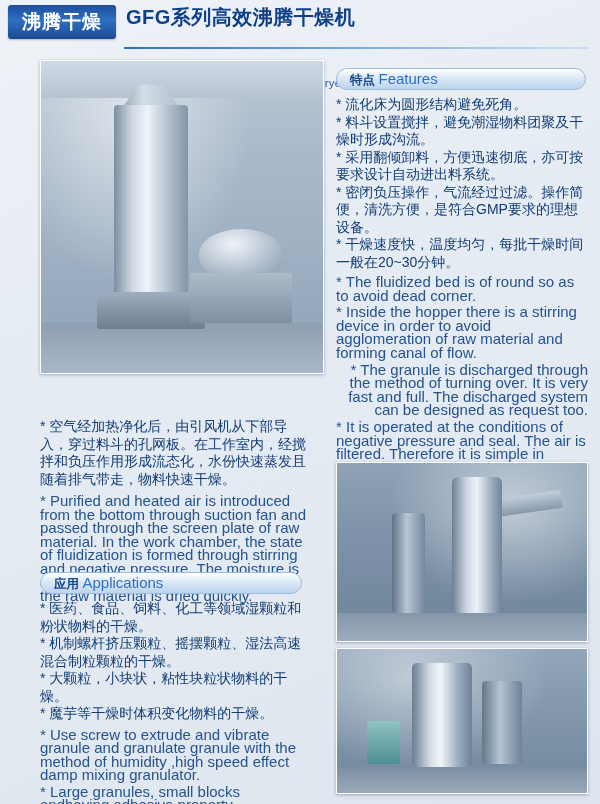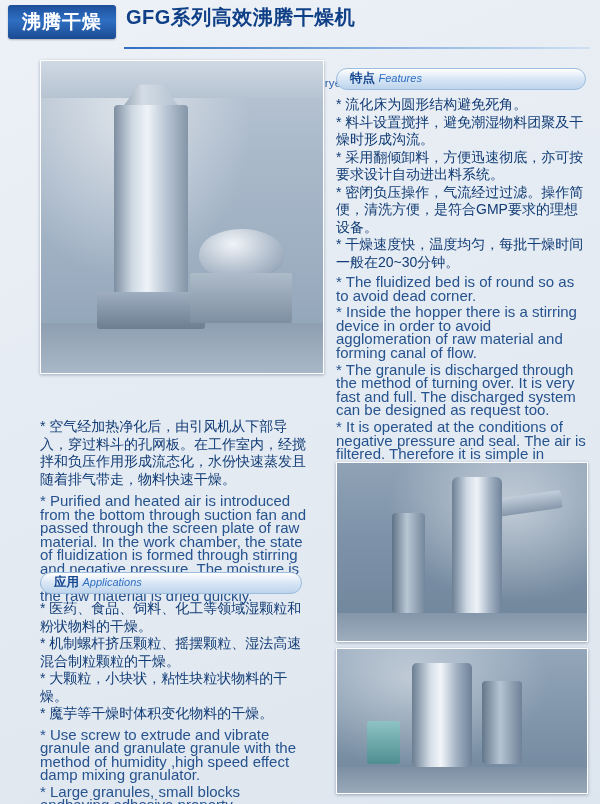--- a/index.html
+++ b/index.html
@@ -86,22 +86,21 @@
     position: absolute;
     left: 14px; top: 2px;
     font-size: 12.5px;
     font-weight: bold;
     color: #14478f;
     white-space: nowrap;
   }
   .sect-text .en {
     font-weight: normal;
     color: #2f6fc2;
-    font-size: 11px;
-    font-style: italic;
+    font-size: 15px;
   }
 
   
   .txt {
     position: absolute;
     color: #1c3f6e;
   }
   .cn-line {
     font-size: 14px;
     line-height: 17.5px;
@@ -276,21 +275,21 @@
   </div>
 
   <div class="txt" style="left:336px; top:96px; width:252px;">
     <div class="cn-line">* 流化床为圆形结构避免死角。</div>
     <div class="cn-line">* 料斗设置搅拌，避免潮湿物料团聚及干燥时形成沟流。</div>
     <div class="cn-line">* 采用翻倾卸料，方便迅速彻底，亦可按要求设计自动进出料系统。</div>
     <div class="cn-line">* 密闭负压操作，气流经过过滤。操作简便，清洗方便，是符合GMP要求的理想设备。</div>
     <div class="cn-line">* 干燥速度快，温度均匀，每批干燥时间一般在20~30分钟。</div>
     <div class="en-line" style="margin-top:4px;">* The fluidized bed is of round so as to avoid dead corner.</div>
     <div class="en-line" style="margin-top:3px;">* Inside the hopper there is a stirring device in order to avoid agglomeration of raw material and forming canal of flow.</div>
-    <div class="en-line" style="margin-top:3px;">* The granule is discharged through the method of turning over. It is very fast and full. The discharged system can be designed as request too.</div>
+    <div class="en-line" style="margin-top:3px;text-align:right;">* The granule is discharged through the method of turning over. It is very fast and full. The discharged system can be designed as request too.</div>
     <div class="en-line" style="margin-top:3px;">* It is operated at the conditions of negative pressure and seal. The air is filtered. Therefore it is simple in operation and convenient for cleaning. It is an ideal equipment that is in conformity with the requirements of GMP.</div>
   </div>
 
 
   <div class="txt" style="left:40px; top:418px; width:268px;">
     <div class="cn-line">* 空气经加热净化后，由引风机从下部导入，穿过料斗的孔网板。在工作室内，经搅拌和负压作用形成流态化，水份快速蒸发且随着排气带走，物料快速干燥。</div>
     <div class="en-line" style="margin-top:6px;">* Purified and heated air is introduced from the bottom through suction fan and passed through the screen plate of raw material. In the work chamber, the state of fluidization is formed through stirring and negative pressure. The moisture is evaporated and removed rapidly and the raw material is dried quickly.</div>
   </div>
 
   <div class="sect" style="left:40px; top:572px; width:262px;">

